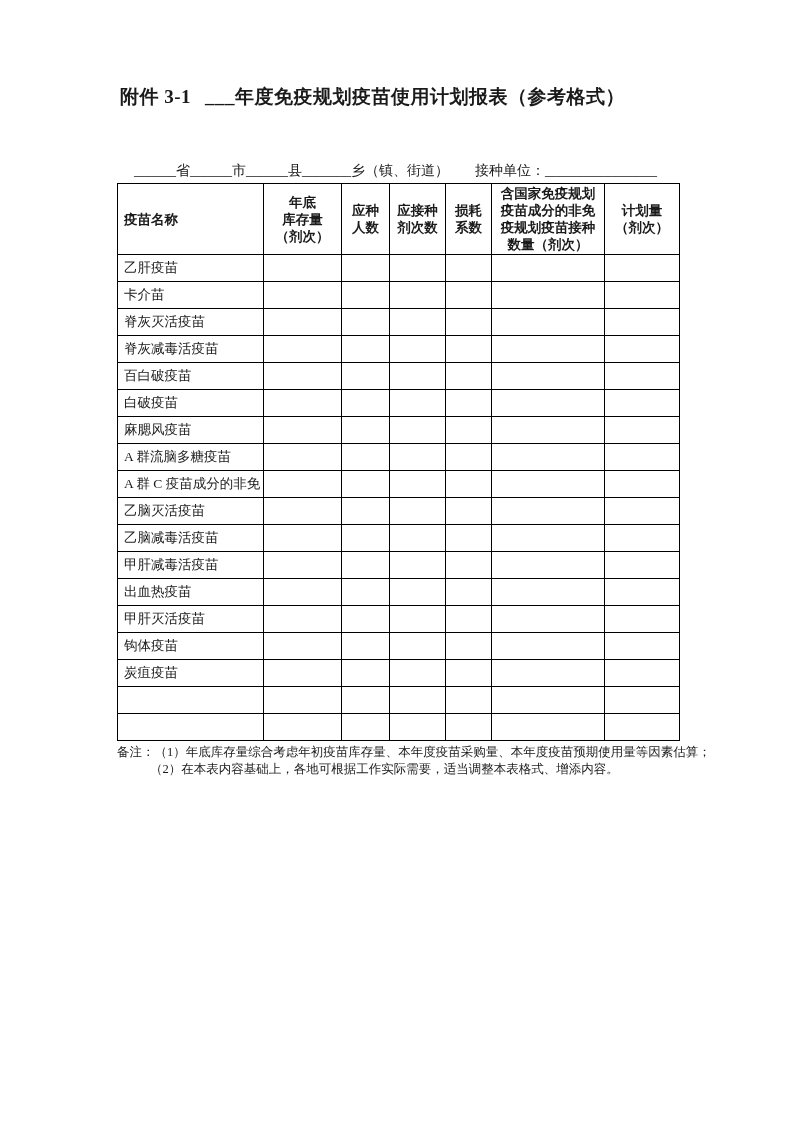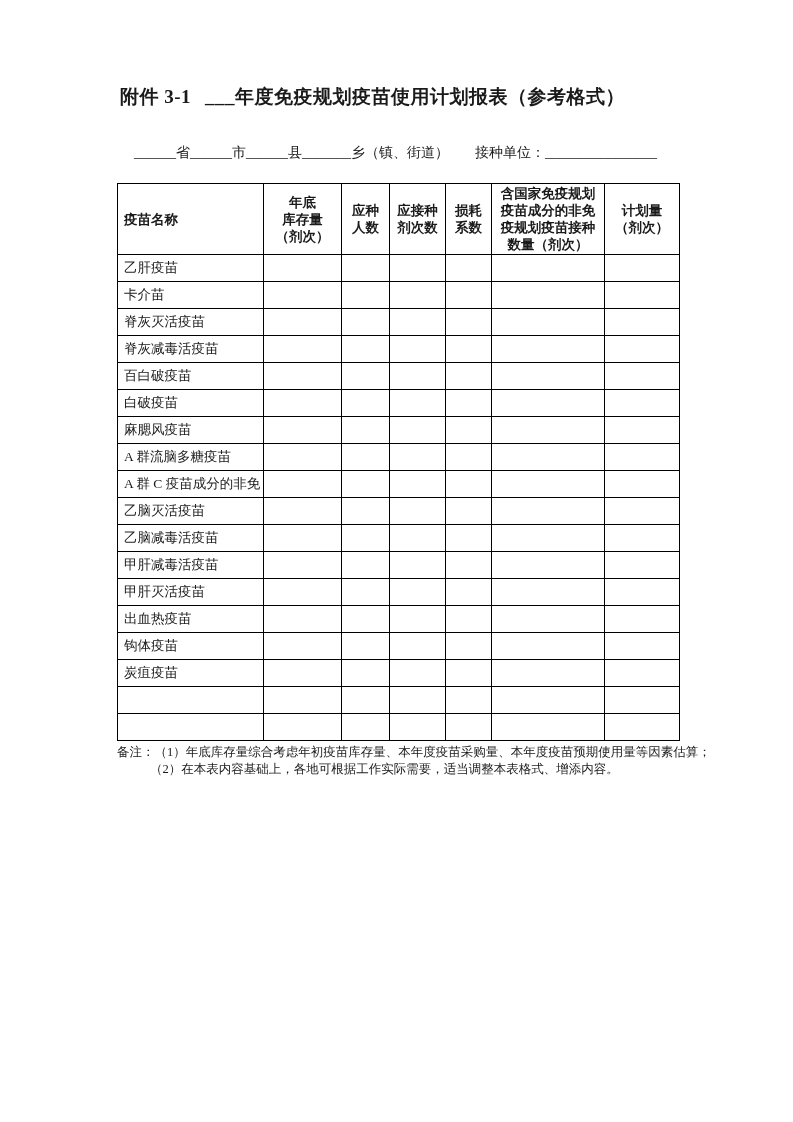--- a/index.html
+++ b/index.html
@@ -22,21 +22,21 @@
     top: 84px;
     font-size: 19px;
     font-weight: bold;
     letter-spacing: 0.5px;
     white-space: nowrap;
   }
   .doc-title .blank { margin-left: 14px; }
   .loc-line {
     position: absolute;
     left: 134px;
-    top: 144px;
+    top: 162px;
     font-size: 14px;
     white-space: nowrap;
   }
   .loc-line .unit-label { margin-left: 26px; }
   table.vaccine-table {
     position: absolute;
     left: 117px;
     top: 183px;
     border-collapse: collapse;
     table-layout: fixed;
@@ -243,30 +243,30 @@
         <tr>
           <td class="vaccine-name">甲肝减毒活疫苗</td>
           <td></td>
           <td></td>
           <td></td>
           <td></td>
           <td></td>
           <td></td>
         </tr>
         <tr>
+          <td class="vaccine-name">出血热疫苗</td>
+          <td></td>
+          <td></td>
+          <td></td>
+          <td></td>
+          <td></td>
+          <td></td>
+        </tr>
+        <tr>
           <td class="vaccine-name">甲肝灭活疫苗</td>
-          <td></td>
-          <td></td>
-          <td></td>
-          <td></td>
-          <td></td>
-          <td></td>
-        </tr>
-        <tr>
-          <td class="vaccine-name">出血热疫苗</td>
           <td></td>
           <td></td>
           <td></td>
           <td></td>
           <td></td>
           <td></td>
         </tr>
         <tr>
           <td class="vaccine-name">钩体疫苗</td>
           <td></td>

